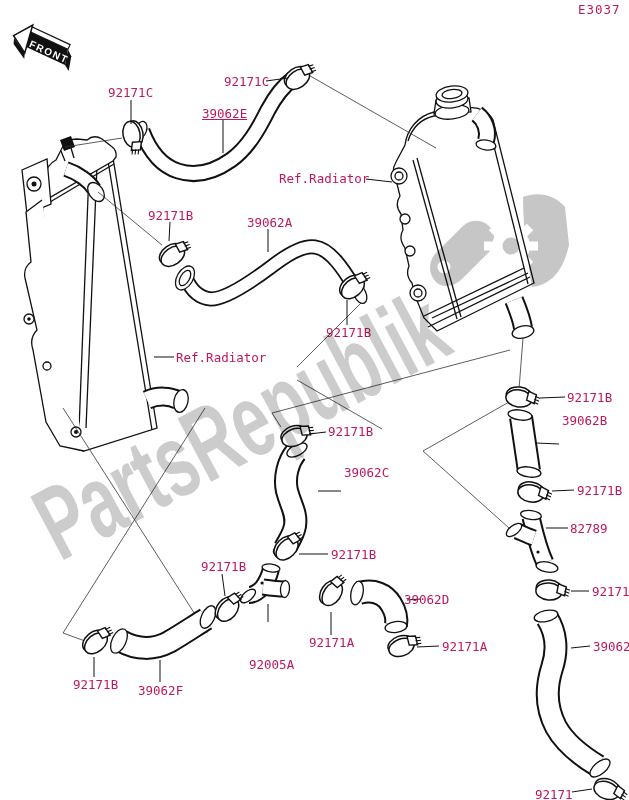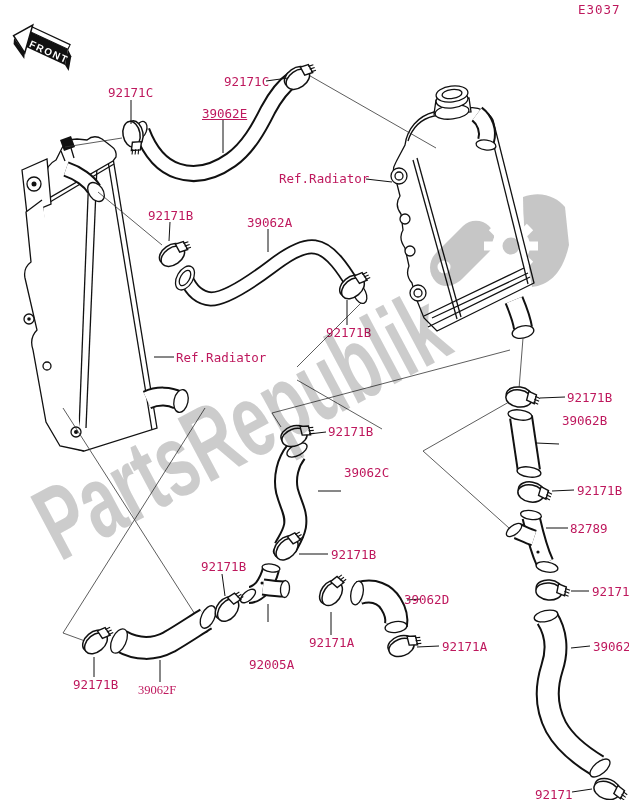--- a/index.html
+++ b/index.html
@@ -243,21 +243,21 @@
 <div class="lbl" style="left:592px;top:585px;">92171</div>
 <div class="lbl" style="left:328px;top:425px;">92171B</div>
 <div class="lbl" style="left:344px;top:466px;">39062C</div>
 <div class="lbl" style="left:331px;top:548px;">92171B</div>
 <div class="lbl" style="left:201px;top:560px;">92171B</div>
 <div class="lbl" style="left:249px;top:623px;margin-top:35px;">92005A</div>
 <div class="lbl" style="left:309px;top:636px;">92171A</div>
 <div class="lbl" style="left:404px;top:593px;">39062D</div>
 <div class="lbl" style="left:442px;top:640px;">92171A</div>
 <div class="lbl" style="left:73px;top:678px;">92171B</div>
-<div class="lbl" style="left:138px;top:684px;font-family:Liberation Serif, serif;">39062F</div>
+<div class="lbl" style="left:138px;top:684px;">39062F</div>
 <div class="lbl" style="left:593px;top:640px;">39062</div>
 <div class="lbl" style="left:535px;top:788px;">92171</div>
 
 
 <svg class="watermark" width="629" height="800" viewBox="0 0 629 800">
   <g opacity="0.93">
     <text x="60" y="562" transform="rotate(-28 60 562)" textLength="448" lengthAdjust="spacingAndGlyphs" font-family="'Liberation Sans',sans-serif" font-weight="bold" font-size="104" fill="#c9c9c9">PartsRepublik</text>
     <g>
       <path d="M436,282 C428,274 428,261 436,253 L463,226 C470,219 482,219 489,226 C496,233 496,245 489,252 L462,279 C455,286 443,289 436,282 Z" fill="#c2c2c2"></path>
       <circle cx="444" cy="267" r="6.5" fill="#fff"></circle>

